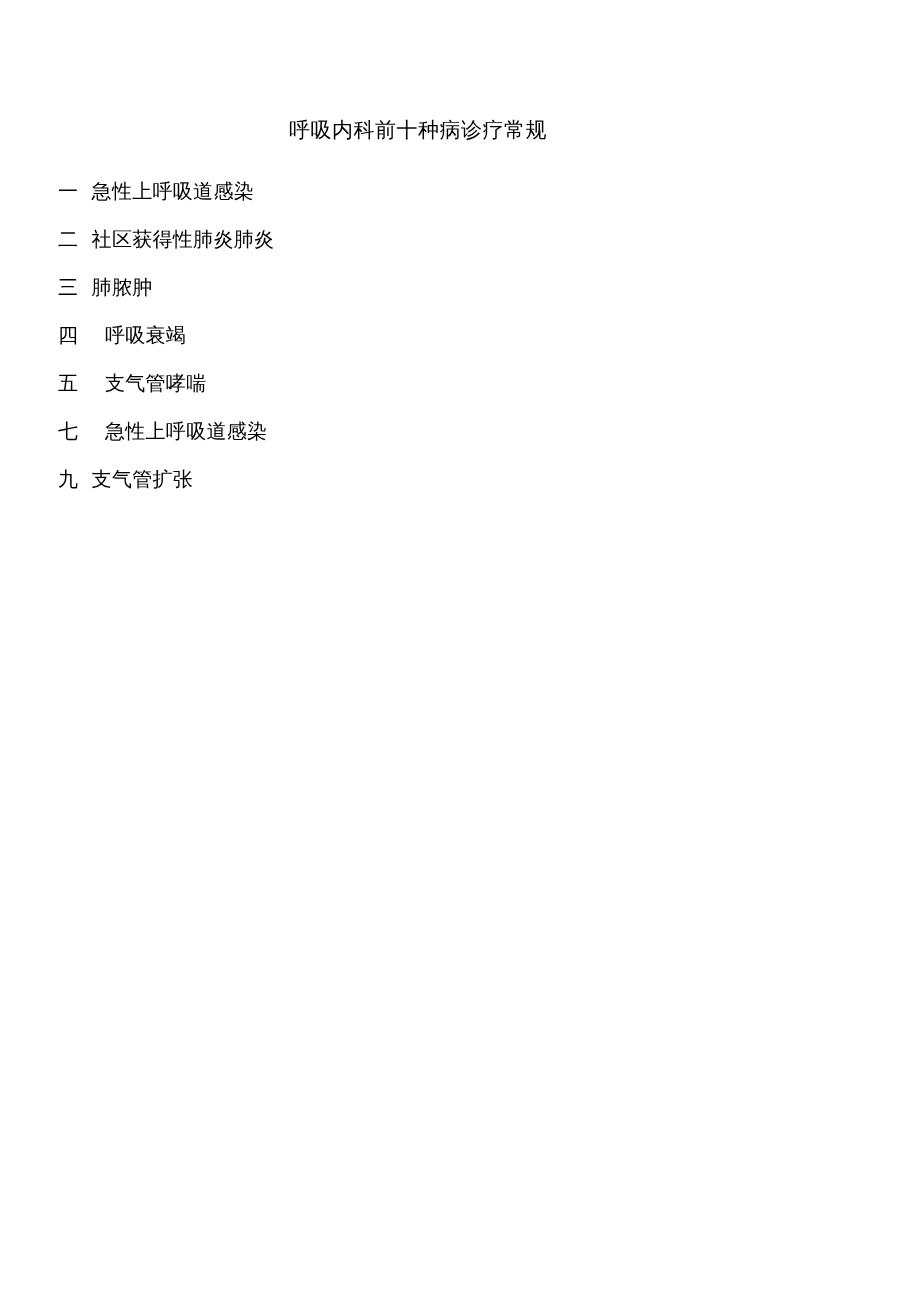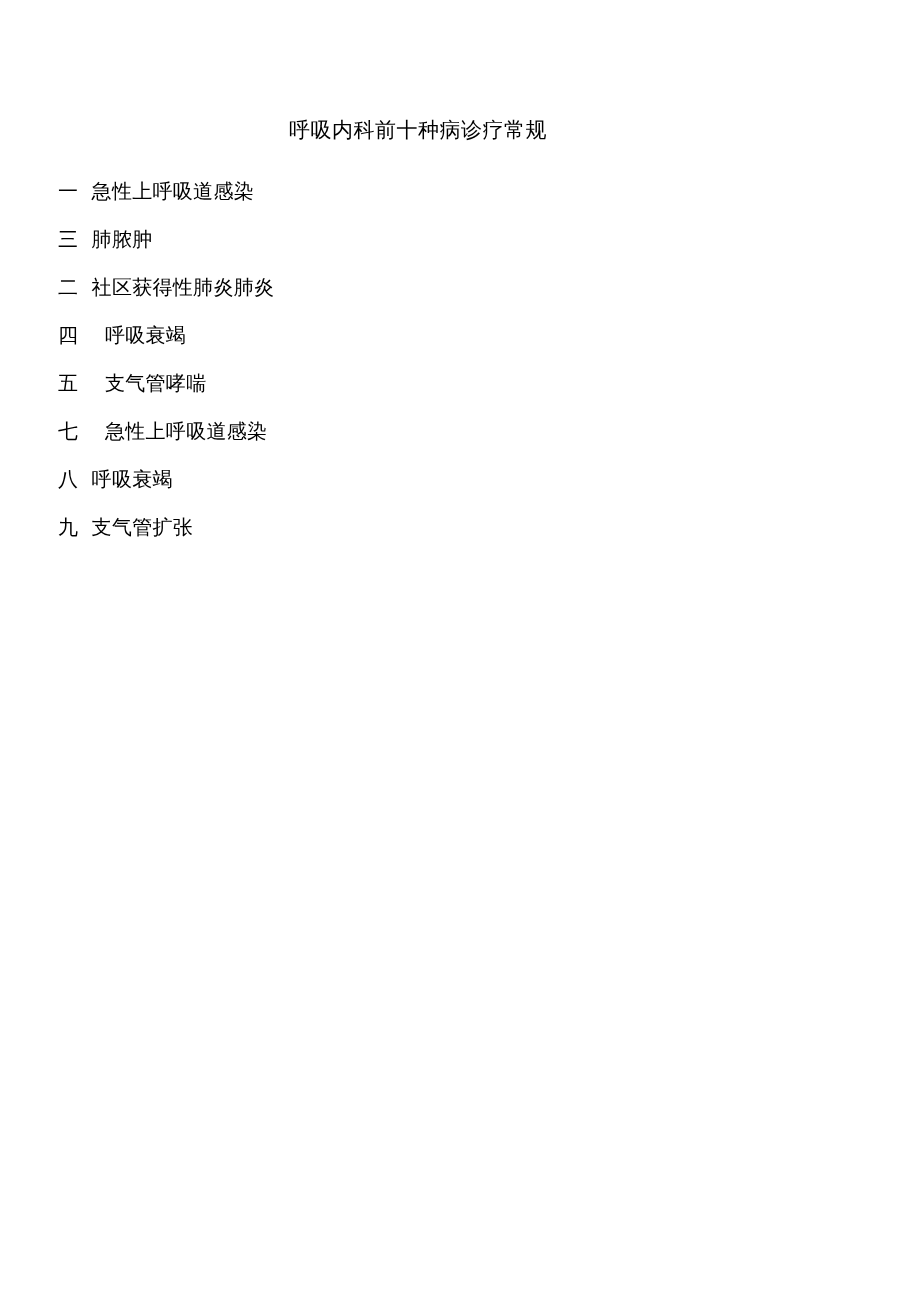--- a/index.html
+++ b/index.html
@@ -52,22 +52,21 @@
   }
 </style>
 </head>
 <body>
 
 <div class="page">
   <div class="content">
     <h1 class="doc-title">呼吸内科前十种病诊疗常规</h1>
     <ul class="toc">
       <li class="toc-item">一  急性上呼吸道感染</li>
+      <li class="toc-item">二  社区获得性肺炎肺炎</li>
       <li class="toc-item">三  肺脓肿</li>
-      <li class="toc-item">二  社区获得性肺炎肺炎</li>
       <li class="toc-item">四    呼吸衰竭</li>
       <li class="toc-item">五    支气管哮喘</li>
       <li class="toc-item">七    急性上呼吸道感染</li>
-      <li class="toc-item">八  呼吸衰竭</li>
       <li class="toc-item">九  支气管扩张</li>
     </ul>
   </div>
 </div>
 
 </body></html>

